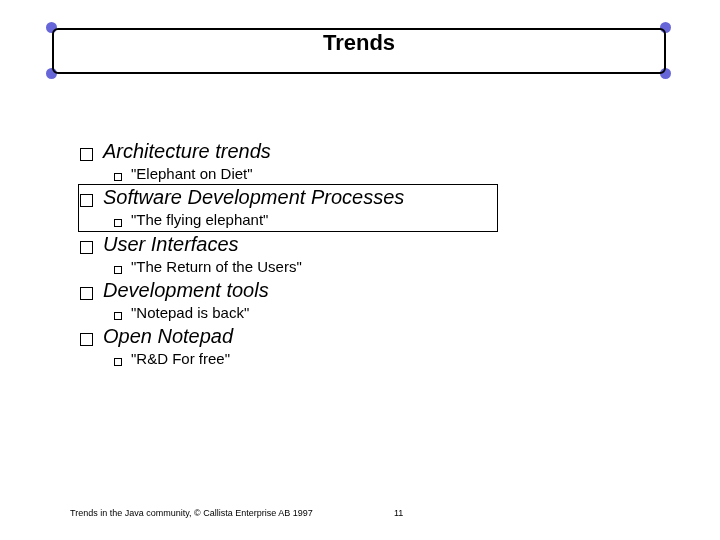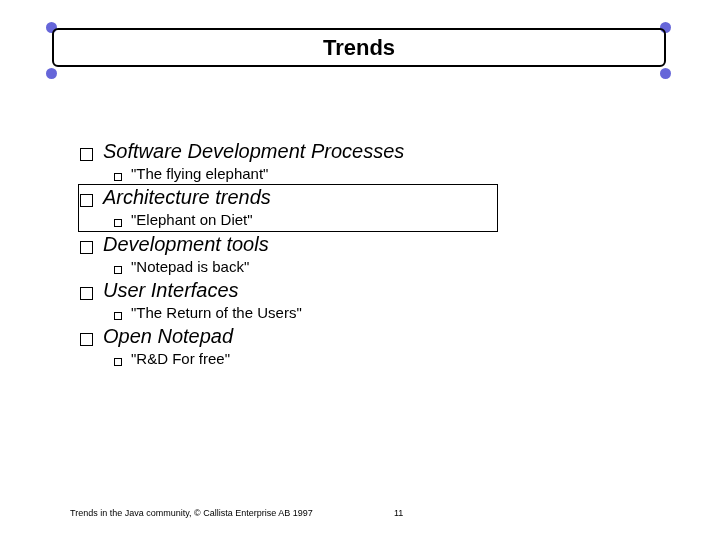--- a/index.html
+++ b/index.html
@@ -4,25 +4,24 @@
 <style>
   * { margin: 0; padding: 0; box-sizing: border-box; }
   html, body { width: 720px; height: 540px; background: #fff; font-family: Verdana, Geneva, sans-serif; }
   .slide { position: relative; width: 720px; height: 540px; }
 
   .title-bar {
     position: absolute;
     left: 52px;
     top: 28px;
     width: 614px;
-    height: 39px;
+    height: 46px;
     border: 2px solid #000;
     border-radius: 6px;
     display: flex;
-    align-items: center;
     justify-content: center;
   }
   .title-text {
     font-weight: bold;
     font-size: 22px;
     color: #000;
   }
   .dot {
     position: absolute;
     width: 11px;
@@ -116,58 +115,58 @@
     <span class="title-text">Trends</span>
   </div>
 
   <div class="highlight-box" style="left:78px; top:184px; width:420px; height:48px;"></div>
 
   <div class="content">
 
     <div class="item">
       <div class="lvl1">
         <span class="marker"></span>
+        <span>Architecture trends</span>
+      </div>
+      <div class="lvl2">
+        <span class="marker"></span>
+        <span>"Elephant on Diet"</span>
+      </div>
+    </div>
+
+    <div class="item">
+      <div class="lvl1">
+        <span class="marker"></span>
         <span>Software Development Processes</span>
       </div>
       <div class="lvl2">
         <span class="marker"></span>
         <span>"The flying elephant"</span>
       </div>
     </div>
 
     <div class="item">
       <div class="lvl1">
         <span class="marker"></span>
-        <span>Architecture trends</span>
+        <span>User Interfaces</span>
       </div>
       <div class="lvl2">
         <span class="marker"></span>
-        <span>"Elephant on Diet"</span>
+        <span>"The Return of the Users"</span>
       </div>
     </div>
 
     <div class="item">
       <div class="lvl1">
         <span class="marker"></span>
         <span>Development tools</span>
       </div>
       <div class="lvl2">
         <span class="marker"></span>
         <span>"Notepad is back"</span>
-      </div>
-    </div>
-
-    <div class="item">
-      <div class="lvl1">
-        <span class="marker"></span>
-        <span>User Interfaces</span>
-      </div>
-      <div class="lvl2">
-        <span class="marker"></span>
-        <span>"The Return of the Users"</span>
       </div>
     </div>
 
     <div class="item">
       <div class="lvl1">
         <span class="marker"></span>
         <span>Open Notepad</span>
       </div>
       <div class="lvl2">
         <span class="marker"></span>

